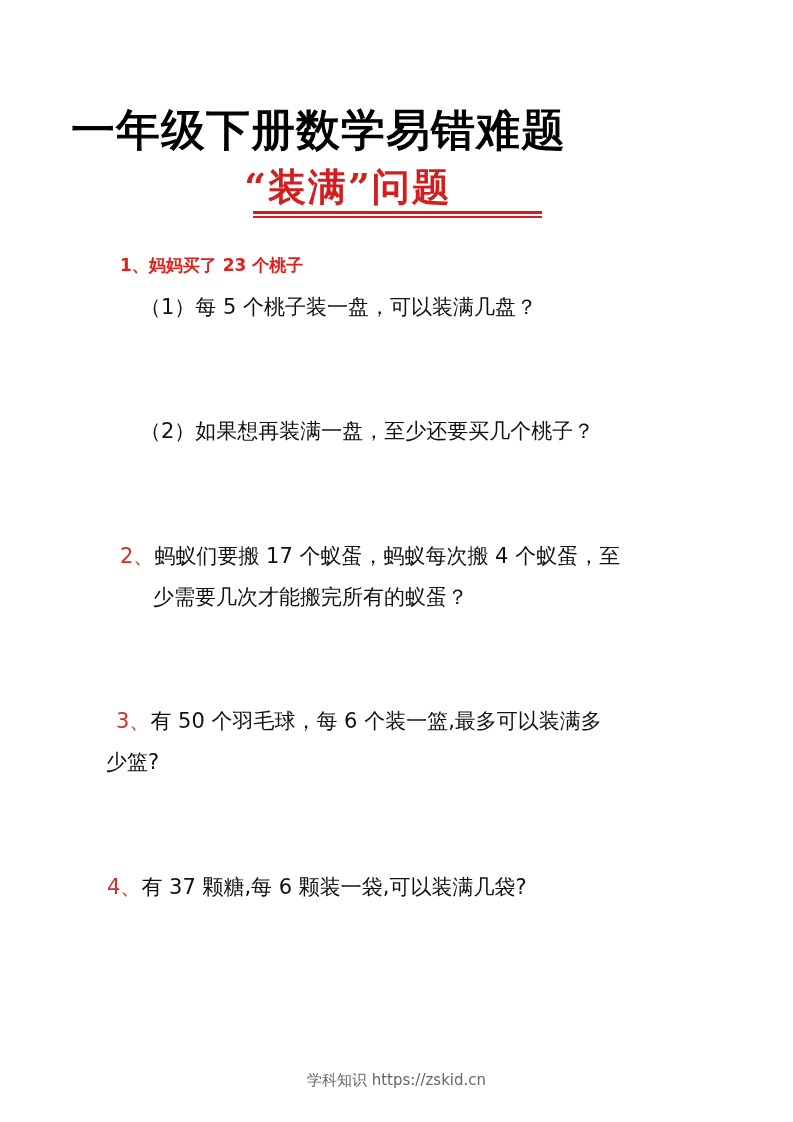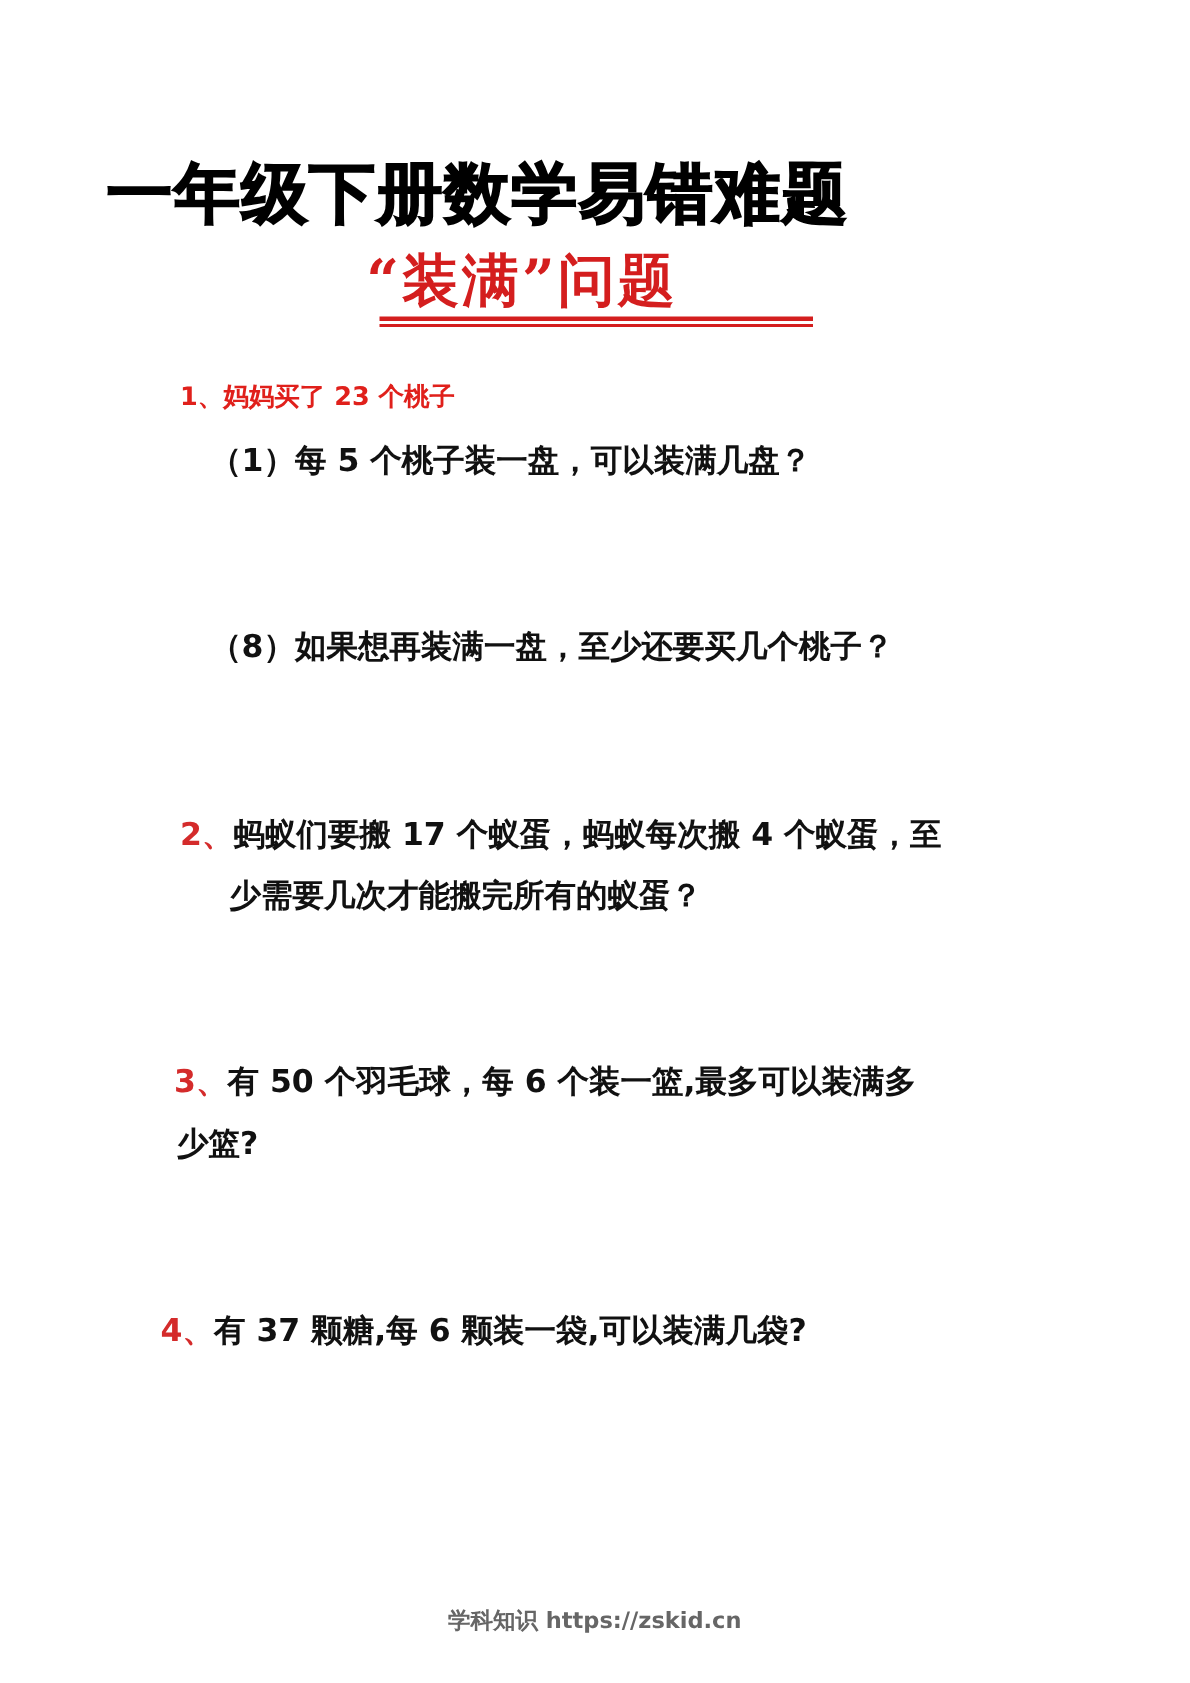--- a/index.html
+++ b/index.html
@@ -8,28 +8,28 @@
       background: #ffffff;
     }
     body {
       width: 793px;
       height: 1122px;
       position: relative;
       overflow: hidden;
       font-family: "DejaVu Sans", "Liberation Sans", sans-serif;
       color: #111111;
     }
-    .abs { position: absolute; font-weight: bold; }
+    .abs { position: absolute; }
     .main-title {
       left: 0;
       width: 637px;
       top: 102px;
       text-align: center;
       font-size: 44px;
-      font-weight: 700;
+      font-weight: 400;
       letter-spacing: 1px;
       color: #000000;
       line-height: 56px;
       white-space: nowrap;
       -webkit-text-stroke: 1.2px #000;
     }
     .subtitle {
       left: 0;
       width: 696px;
       top: 164px;
@@ -91,29 +91,29 @@
 
 <div class="abs underline">
   <div class="line-thick"></div>
   <div class="line-thin"></div>
 </div>
 
 <div class="abs q-heading">
   <span>1、</span><span>妈妈买了 23 个桃子</span>
 </div>
 <div class="abs text" style="left:140px; top:292px;">（1）每 5 个桃子装一盘，可以装满几盘？</div>
-<div class="abs text" style="left:140px; top:416px;">（8）如果想再装满一盘，至少还要买几个桃子？</div>
+<div class="abs text" style="left:140px; top:416px;">（2）如果想再装满一盘，至少还要买几个桃子？</div>
 
 <div class="abs text" style="left:120px; top:541px;">
   <span class="num">2、</span><span>蚂蚁们要搬 17 个蚁蛋，蚂蚁每次搬 4 个蚁蛋，至</span>
 </div>
 <div class="abs text" style="left:153px; top:582px;">少需要几次才能搬完所有的蚁蛋？</div>
 
 <div class="abs text" style="left:116px; top:706px;">
   <span class="num">3、</span><span>有 50 个羽毛球，每 6 个装一篮,最多可以装满多</span>
 </div>
-<div class="abs text" style="left:118px; top:747px;">少篮?</div>
+<div class="abs text" style="left:106px; top:747px;">少篮?</div>
 
 <div class="abs text" style="left:107px; top:872px;">
   <span class="num">4、</span><span>有 37 颗糖,每 6 颗装一袋,可以装满几袋?</span>
 </div>
 
 <div class="abs footer">学科知识 https://zskid.cn</div>
 
 </body></html>

